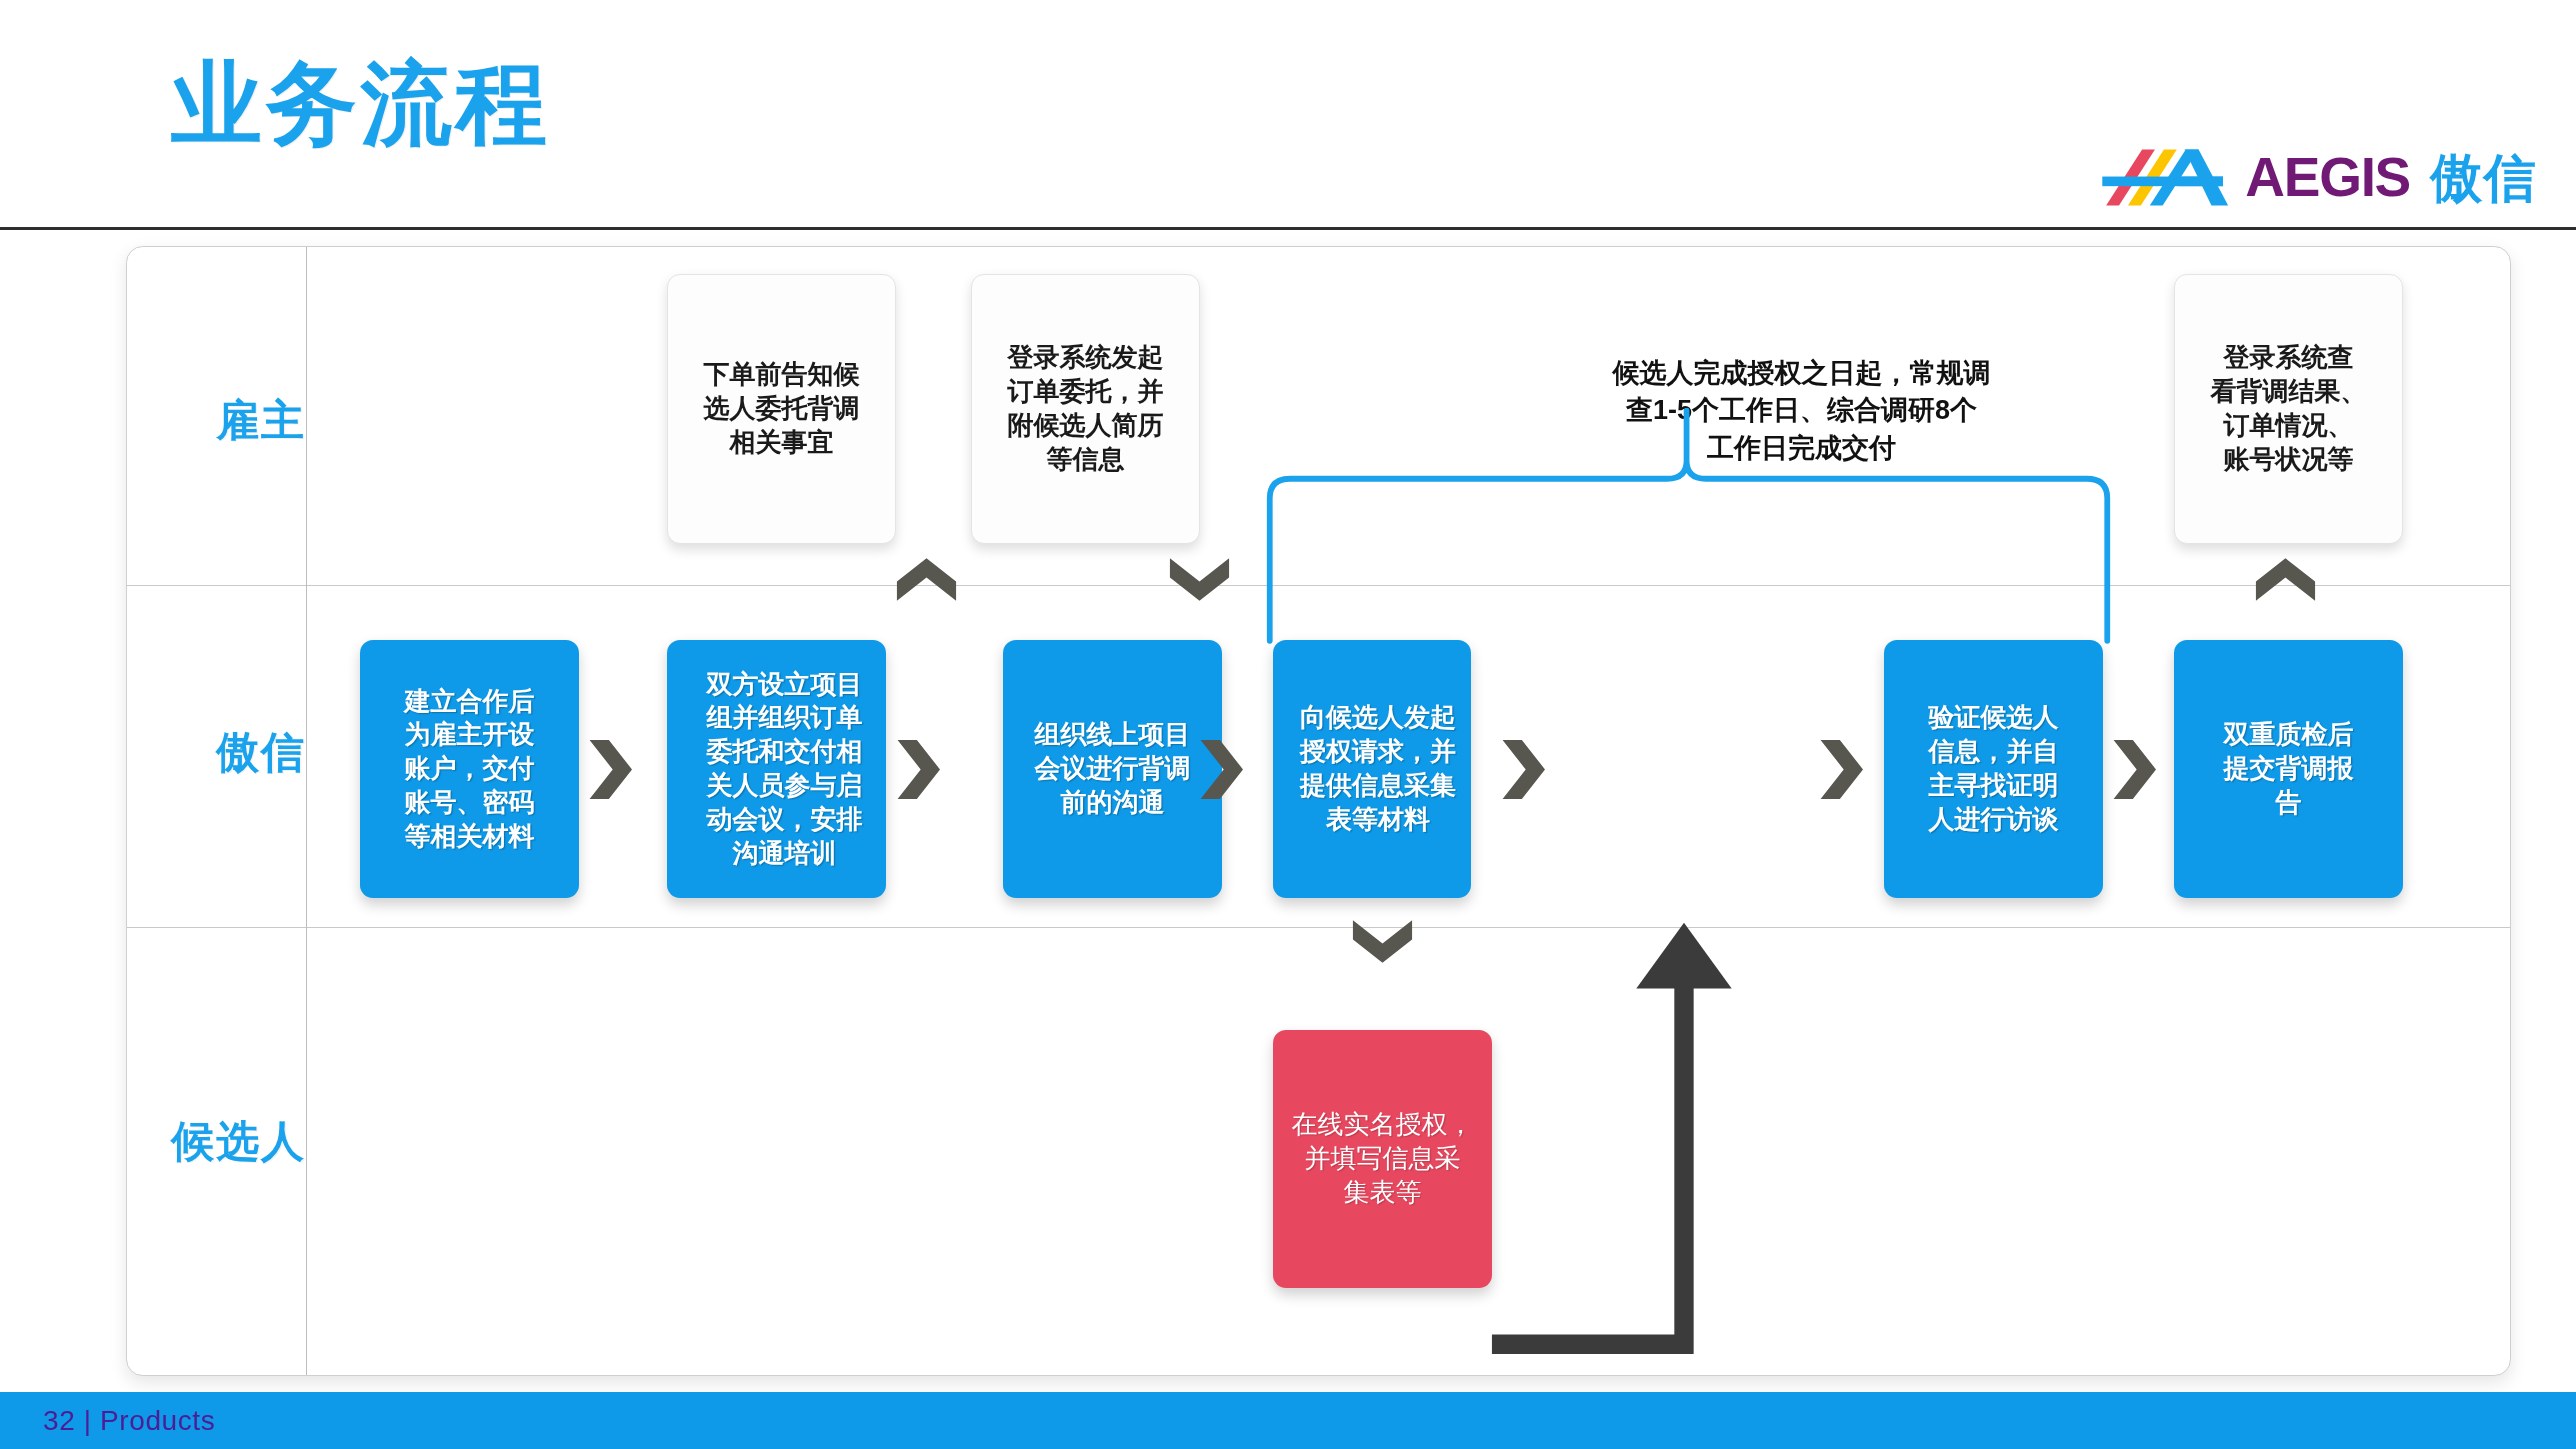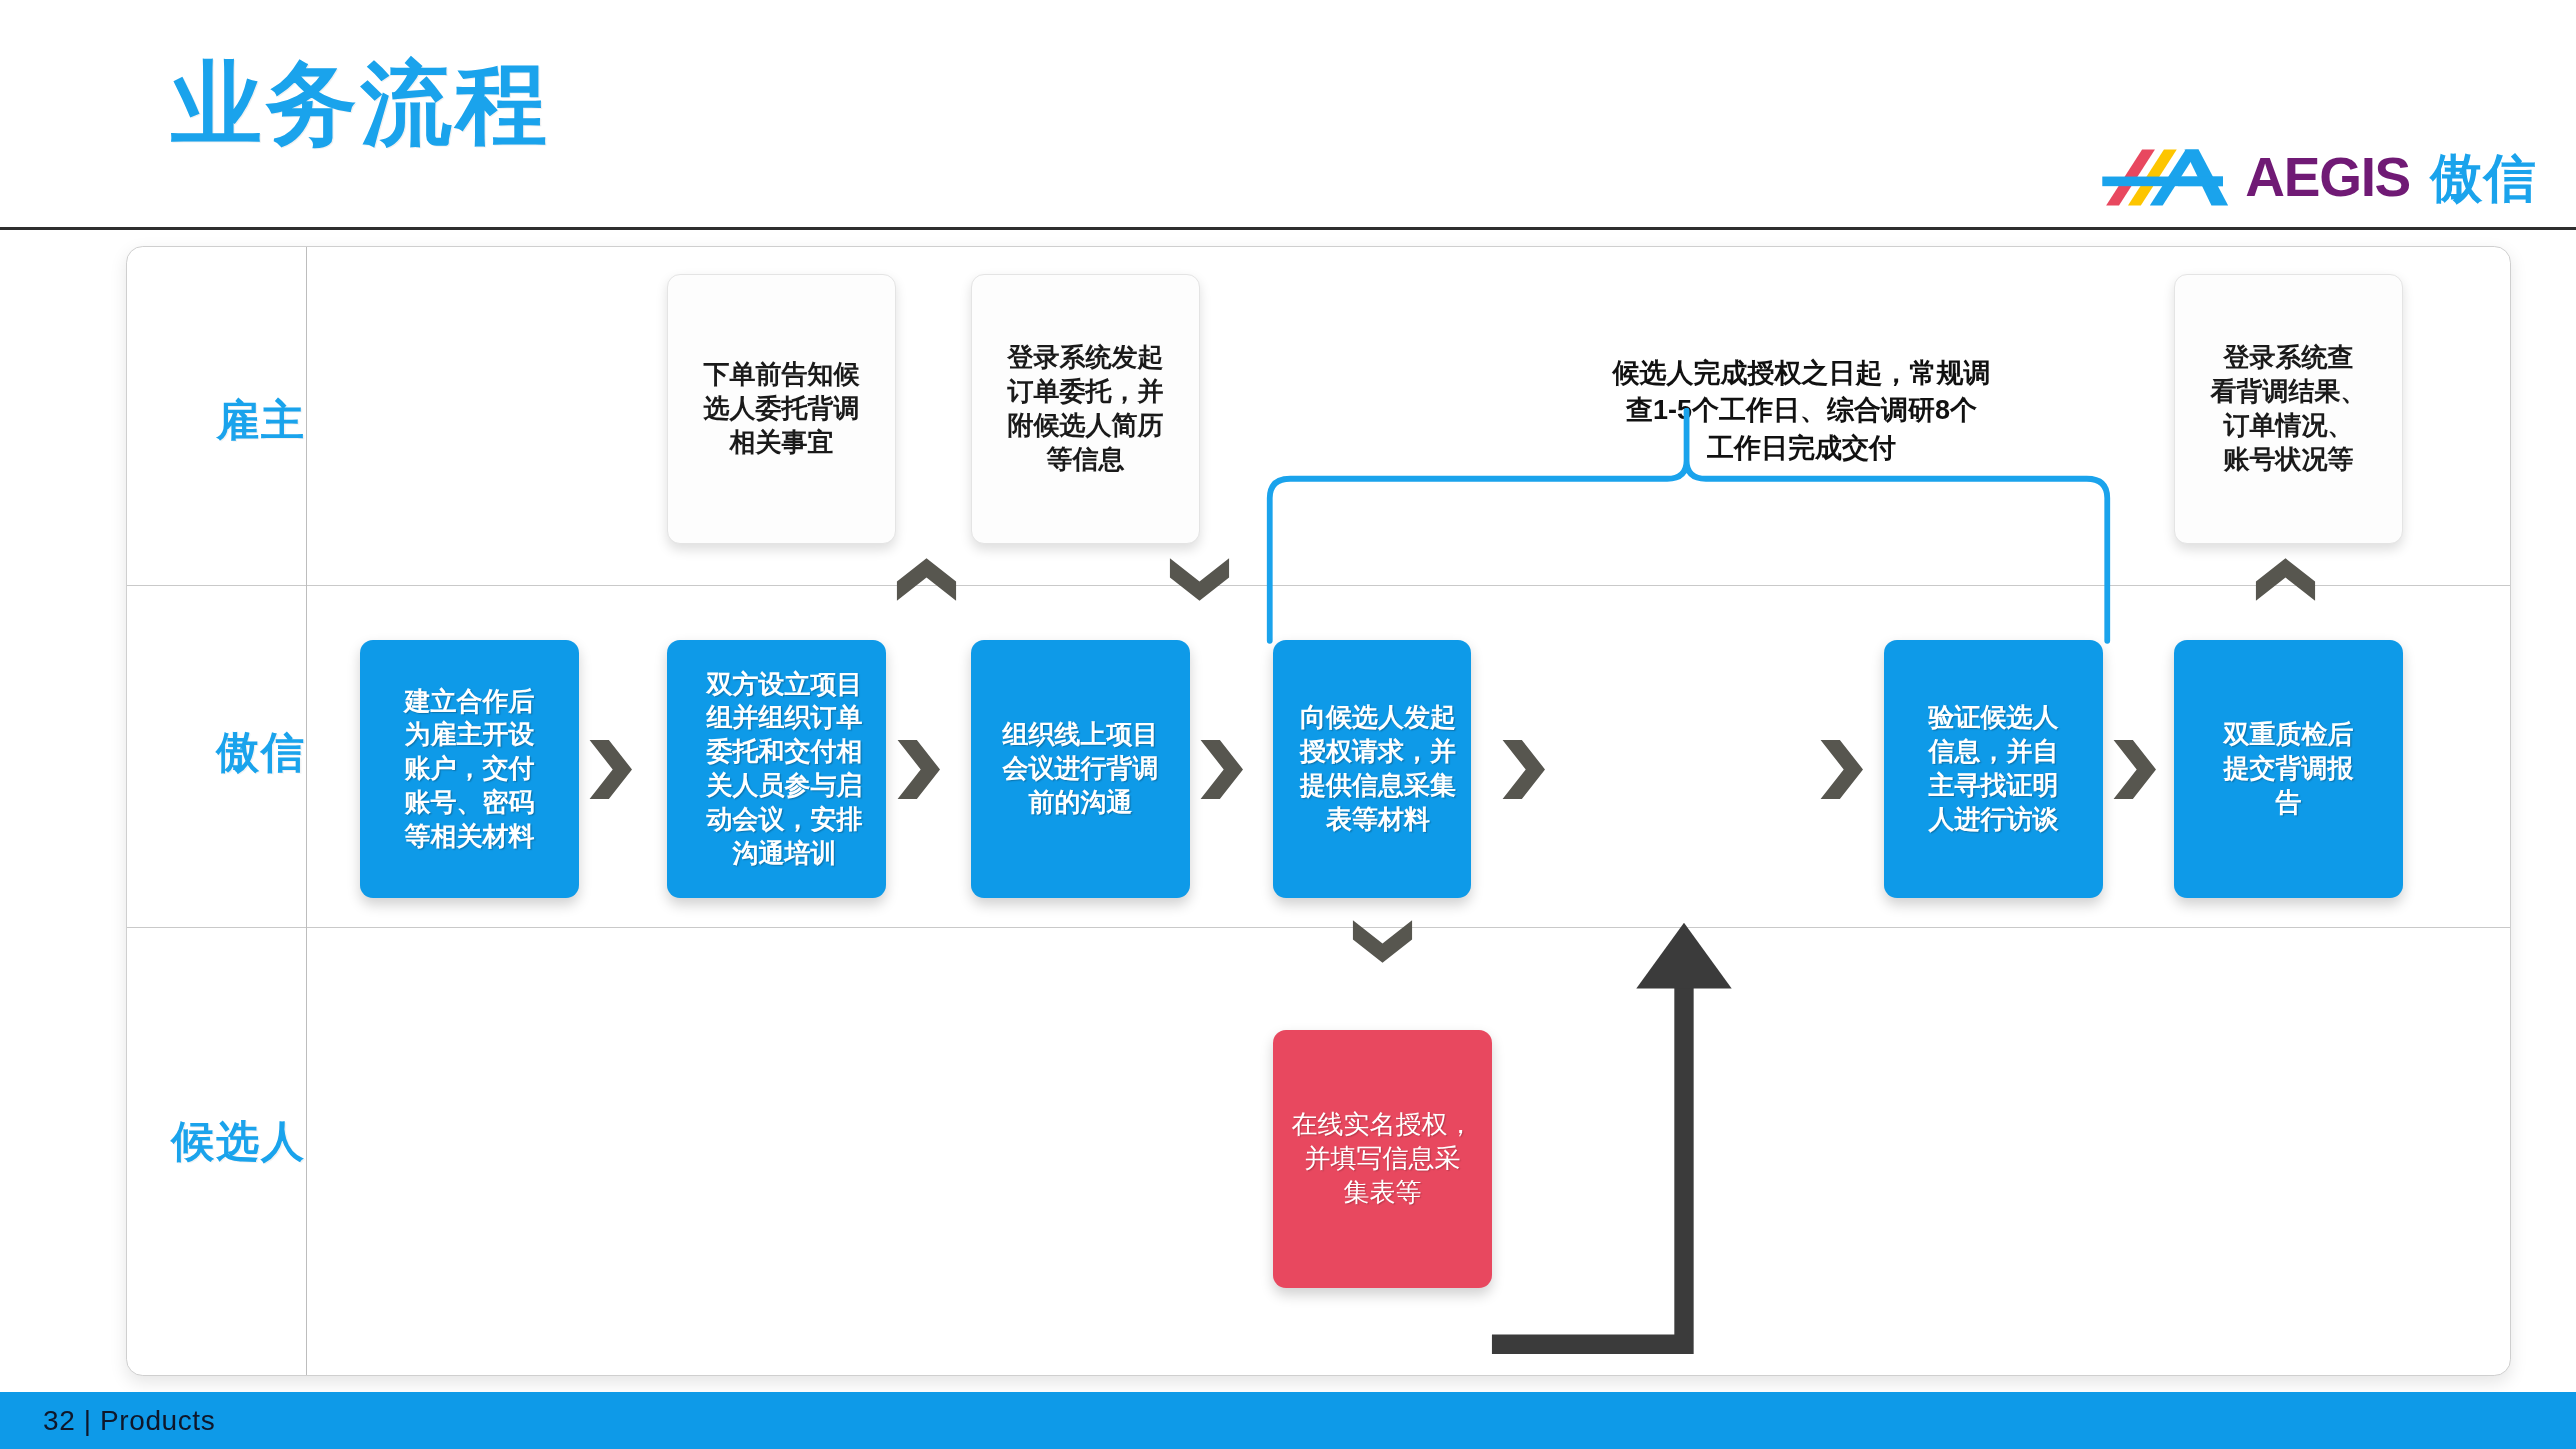--- a/index.html
+++ b/index.html
@@ -74,21 +74,21 @@
 
   
   #emp-box-0{left:540px;top:27px;width:229px;height:270px;}
   #emp-box-1{left:844px;top:27px;width:229px;height:270px;}
   #emp-box-2{left:2047px;top:27px;width:229px;height:270px;}
 
   
   .row-mid{top:393px;height:258px;}
   #aegis-box-0{left:233px;width:219px;}
   #aegis-box-1{left:540px;width:219px;padding-left:16px;}
-  #aegis-box-2{left:844px;width:219px;}
+  #aegis-box-2{left:876px;width:219px;}
   #aegis-box-3{left:1146px;width:198px;padding-left:12px;}
   #aegis-box-4{left:1452px;width:233px;}
   #aegis-box-5{left:1757px;width:219px;}
   #aegis-box-6{left:2047px;width:229px;}
 
   
   #cand-box-0{left:1146px;top:783px;width:219px;height:258px;}
 
   
   .chevron-right{position:absolute;width:45px;height:67px;}
@@ -115,21 +115,21 @@
   #sla-note{
     position:absolute;left:1404px;top:108px;width:541px;
     text-align:center;font-size:27px;font-weight:bold;color:#111;
     line-height:1.38;white-space:pre-line;
   }
 
   
   #footer{position:absolute;left:0;bottom:0;width:2576px;height:57px;background:#0e9ae8;}
   #footer-text{
     position:absolute;left:43px;top:13px;
-    font-size:28px;color:#0f172a;letter-spacing:0.6px;
+    font-size:28px;color:#4c1d95;letter-spacing:0.6px;
   }
 </style>
 </head>
 <body>
 
 <div id="header">
   <div id="page-title">业务流程</div>
 
   <div id="logo">
     <div id="logo-mark">

